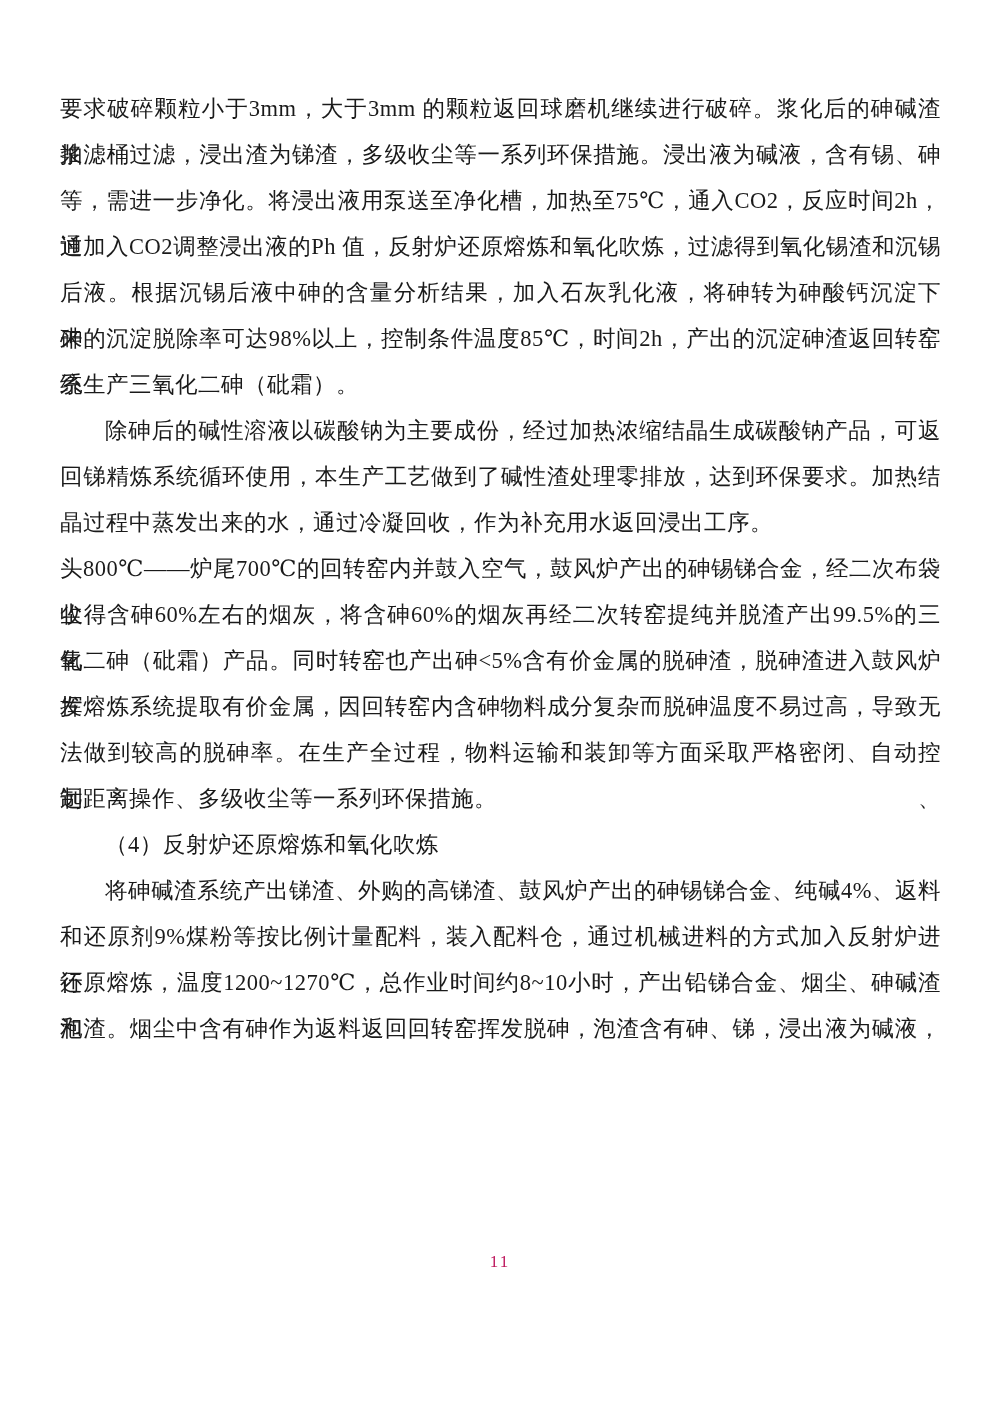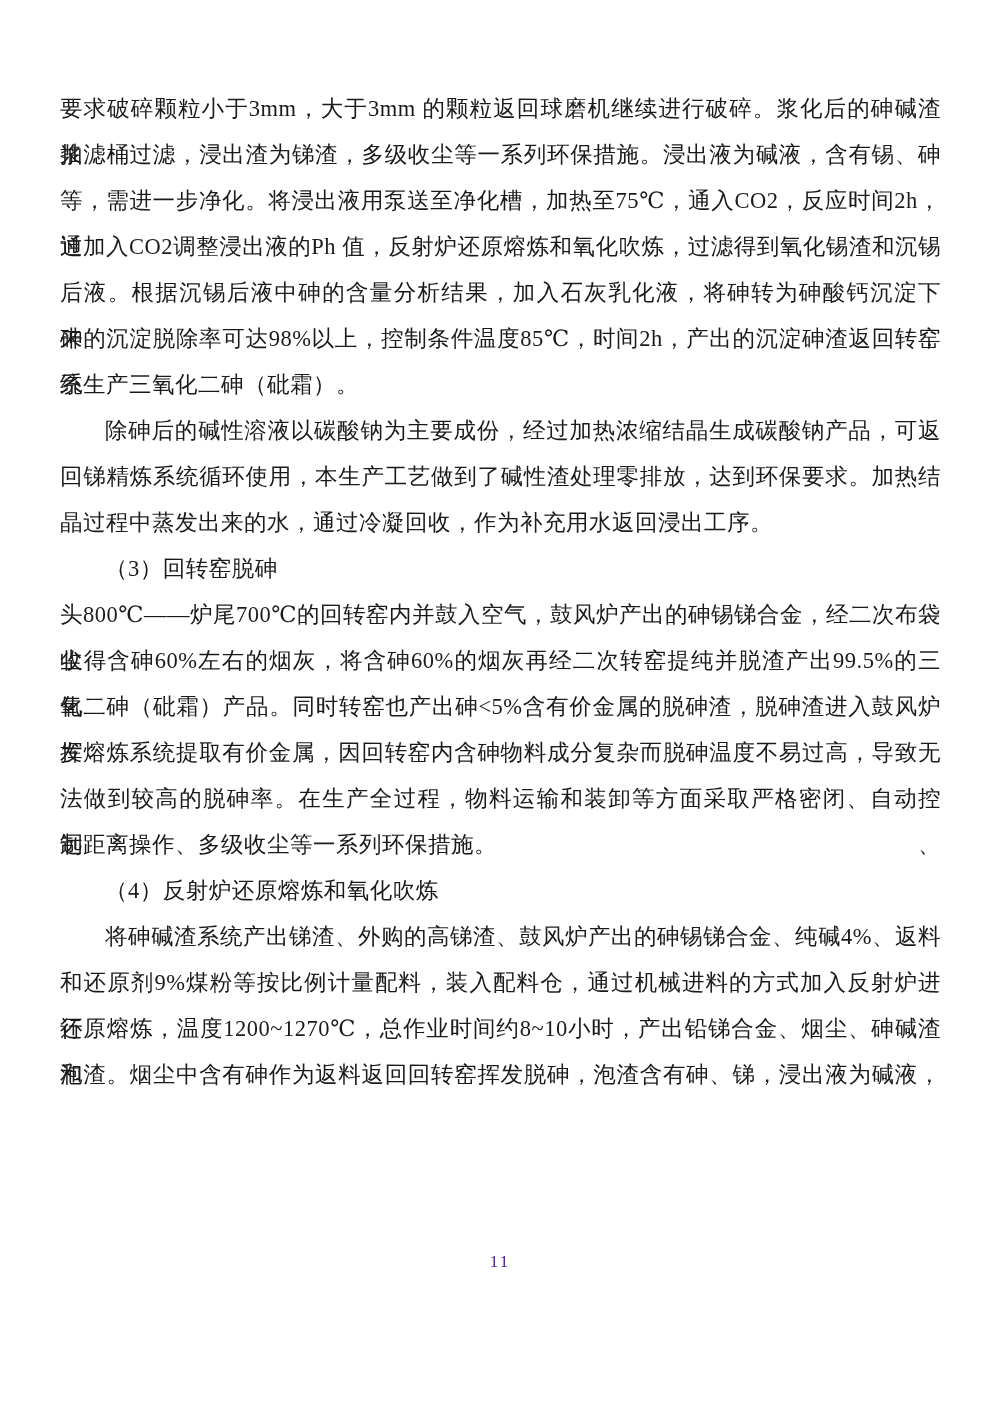--- a/index.html
+++ b/index.html
@@ -43,39 +43,38 @@
   .footer {
     position: absolute;
     left: 0;
     top: 1252px;
     width: 100%;
     text-align: center;
   }
   .footer span {
     font-size: 17px;
     letter-spacing: 2px;
-    color: #4c1d95;
+    color: #be185d;
   }
 </style>
 </head>
 <body>
 
 <div class="page">
   <div class="text-block">
       <div class="line fill">要求破碎颗粒小于3mm，大于3mm 的颗粒返回球磨机继续进行破碎。浆化后的砷碱渣浆</div>
       <div class="line fill">抽滤桶过滤，浸出渣为锑渣，多级收尘等一系列环保措施。浸出液为碱液，含有锡、砷</div>
       <div class="line fill">等，需进一步净化。将浸出液用泵送至净化槽，加热至75℃，通入CO2，反应时间2h，通</div>
       <div class="line fill">过加入CO2调整浸出液的Ph 值，反射炉还原熔炼和氧化吹炼，过滤得到氧化锡渣和沉锡</div>
       <div class="line fill">后液。根据沉锡后液中砷的含量分析结果，加入石灰乳化液，将砷转为砷酸钙沉淀下来，</div>
       <div class="line fill">砷的沉淀脱除率可达98%以上，控制条件温度85℃，时间2h，产出的沉淀砷渣返回转窑系</div>
       <div class="line nofill">统生产三氧化二砷（砒霜）。</div>
       <div class="line indent fill">除砷后的碱性溶液以碳酸钠为主要成份，经过加热浓缩结晶生成碳酸钠产品，可返</div>
       <div class="line fill">回锑精炼系统循环使用，本生产工艺做到了碱性渣处理零排放，达到环保要求。加热结</div>
       <div class="line nofill">晶过程中蒸发出来的水，通过冷凝回收，作为补充用水返回浸出工序。</div>
-      <div class="line indent nofill">（3）回转窑脱砷</div>
       <div class="line fill">头800℃——炉尾700℃的回转窑内并鼓入空气，鼓风炉产出的砷锡锑合金，经二次布袋收</div>
       <div class="line fill">尘得含砷60%左右的烟灰，将含砷60%的烟灰再经二次转窑提纯并脱渣产出99.5%的三氧</div>
       <div class="line fill">化二砷（砒霜）产品。同时转窑也产出砷&lt;5%含有价金属的脱砷渣，脱砷渣进入鼓风炉挥</div>
       <div class="line fill">发熔炼系统提取有价金属，因回转窑内含砷物料成分复杂而脱砷温度不易过高，导致无</div>
       <div class="line fill">法做到较高的脱砷率。在生产全过程，物料运输和装卸等方面采取严格密闭、自动控制、</div>
       <div class="line nofill">远距离操作、多级收尘等一系列环保措施。</div>
       <div class="line indent nofill">（4）反射炉还原熔炼和氧化吹炼</div>
       <div class="line indent fill">将砷碱渣系统产出锑渣、外购的高锑渣、鼓风炉产出的砷锡锑合金、纯碱4%、返料</div>
       <div class="line fill">和还原剂9%煤粉等按比例计量配料，装入配料仓，通过机械进料的方式加入反射炉进行</div>
       <div class="line fill">还原熔炼，温度1200~1270℃，总作业时间约8~10小时，产出铅锑合金、烟尘、砷碱渣和</div>

